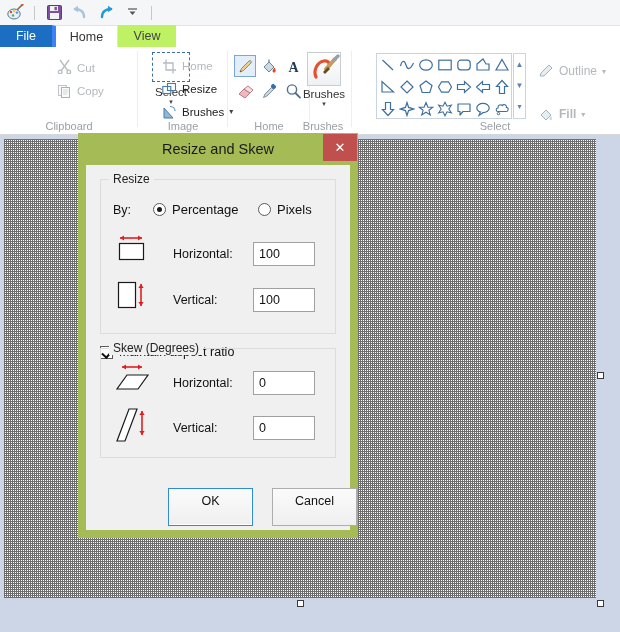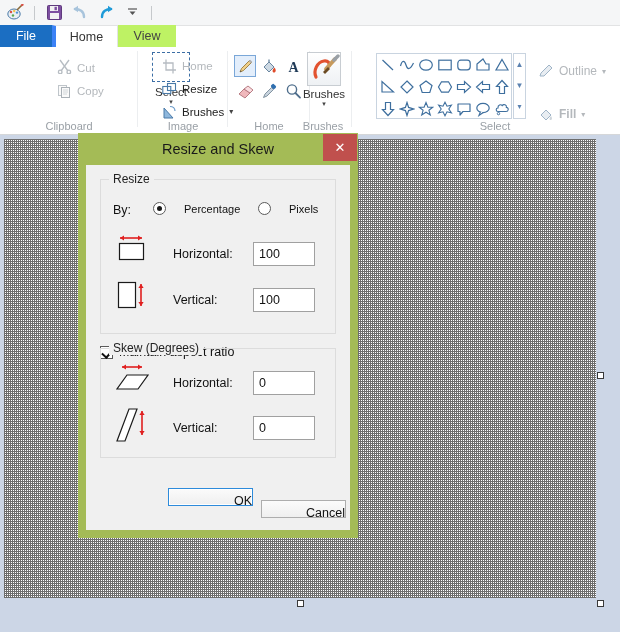--- a/index.html
+++ b/index.html
@@ -96,33 +96,33 @@
 
   .group{position:absolute;border:1px solid #dcdcdc;box-sizing:border-box;}
   .group-title{position:absolute;top:-8px;left:8px;background:#f0f0f0;padding:0 4px;font-size:12px;color:#222;}
   .g-resize{left:14px;top:14px;width:236px;height:155px;}
   .g-skew{left:14px;top:183px;width:236px;height:110px;}
 
   .row-lbl{position:absolute;font-size:12.5px;color:#111;}
   .txt{position:absolute;box-sizing:border-box;border:1px solid #a0a0a0;background:#fff;
        font-family:"Liberation Sans",sans-serif;font-size:12.5px;color:#111;padding:0 5px;line-height:22px;height:24px;}
 
-  .radio{position:absolute;display:flex;align-items:center;gap:18px;font-size:11px;color:#111;cursor:default;}
+  .radio{position:absolute;display:flex;align-items:center;gap:6px;font-size:13px;color:#111;cursor:default;}
   .rad{width:13px;height:13px;border-radius:50%;border:1px solid #5a5a5a;background:#fff;box-sizing:border-box;position:relative;}
   .rad.on::after{content:"";position:absolute;left:3px;top:3px;width:5px;height:5px;border-radius:50%;background:#1a1a1a;}
 
   .chk-row{position:absolute;left:14px;top:180px;display:flex;align-items:center;gap:6px;font-size:12.5px;color:#111;cursor:default;}
   .chk{width:13px;height:13px;border:1px solid #5a5a5a;background:#fff;box-sizing:border-box;position:relative;}
   .chk.on::after{content:"";position:absolute;left:3px;top:0px;width:5px;height:9px;border:solid #111;border-width:0 2px 2px 0;transform:rotate(42deg);}
 
-  .btn{position:absolute;height:18px;line-height:24px;text-align:right;font-size:12.5px;color:#111;
+  .btn{position:absolute;height:38px;line-height:24px;text-align:center;font-size:12.5px;color:#111;
        background:linear-gradient(#fbfbfb,#efefef);border:1px solid #adadad;box-sizing:border-box;cursor:default;}
   .btn.primary{border:1px solid #2d8bdb;box-shadow:inset 0 0 0 1px #fff;}
   .b-ok{left:82px;top:323px;width:85px;}
-  .b-cancel{left:175px;top:323px;width:85px;margin-top:12px;}
+  .b-cancel{left:186px;top:323px;width:85px;}
 
   .ico-svg{display:block;}
 </style>
 </head>
 <body>
 
 <div class="app">
 
   <div class="qat">
     <div class="qat-inner">

